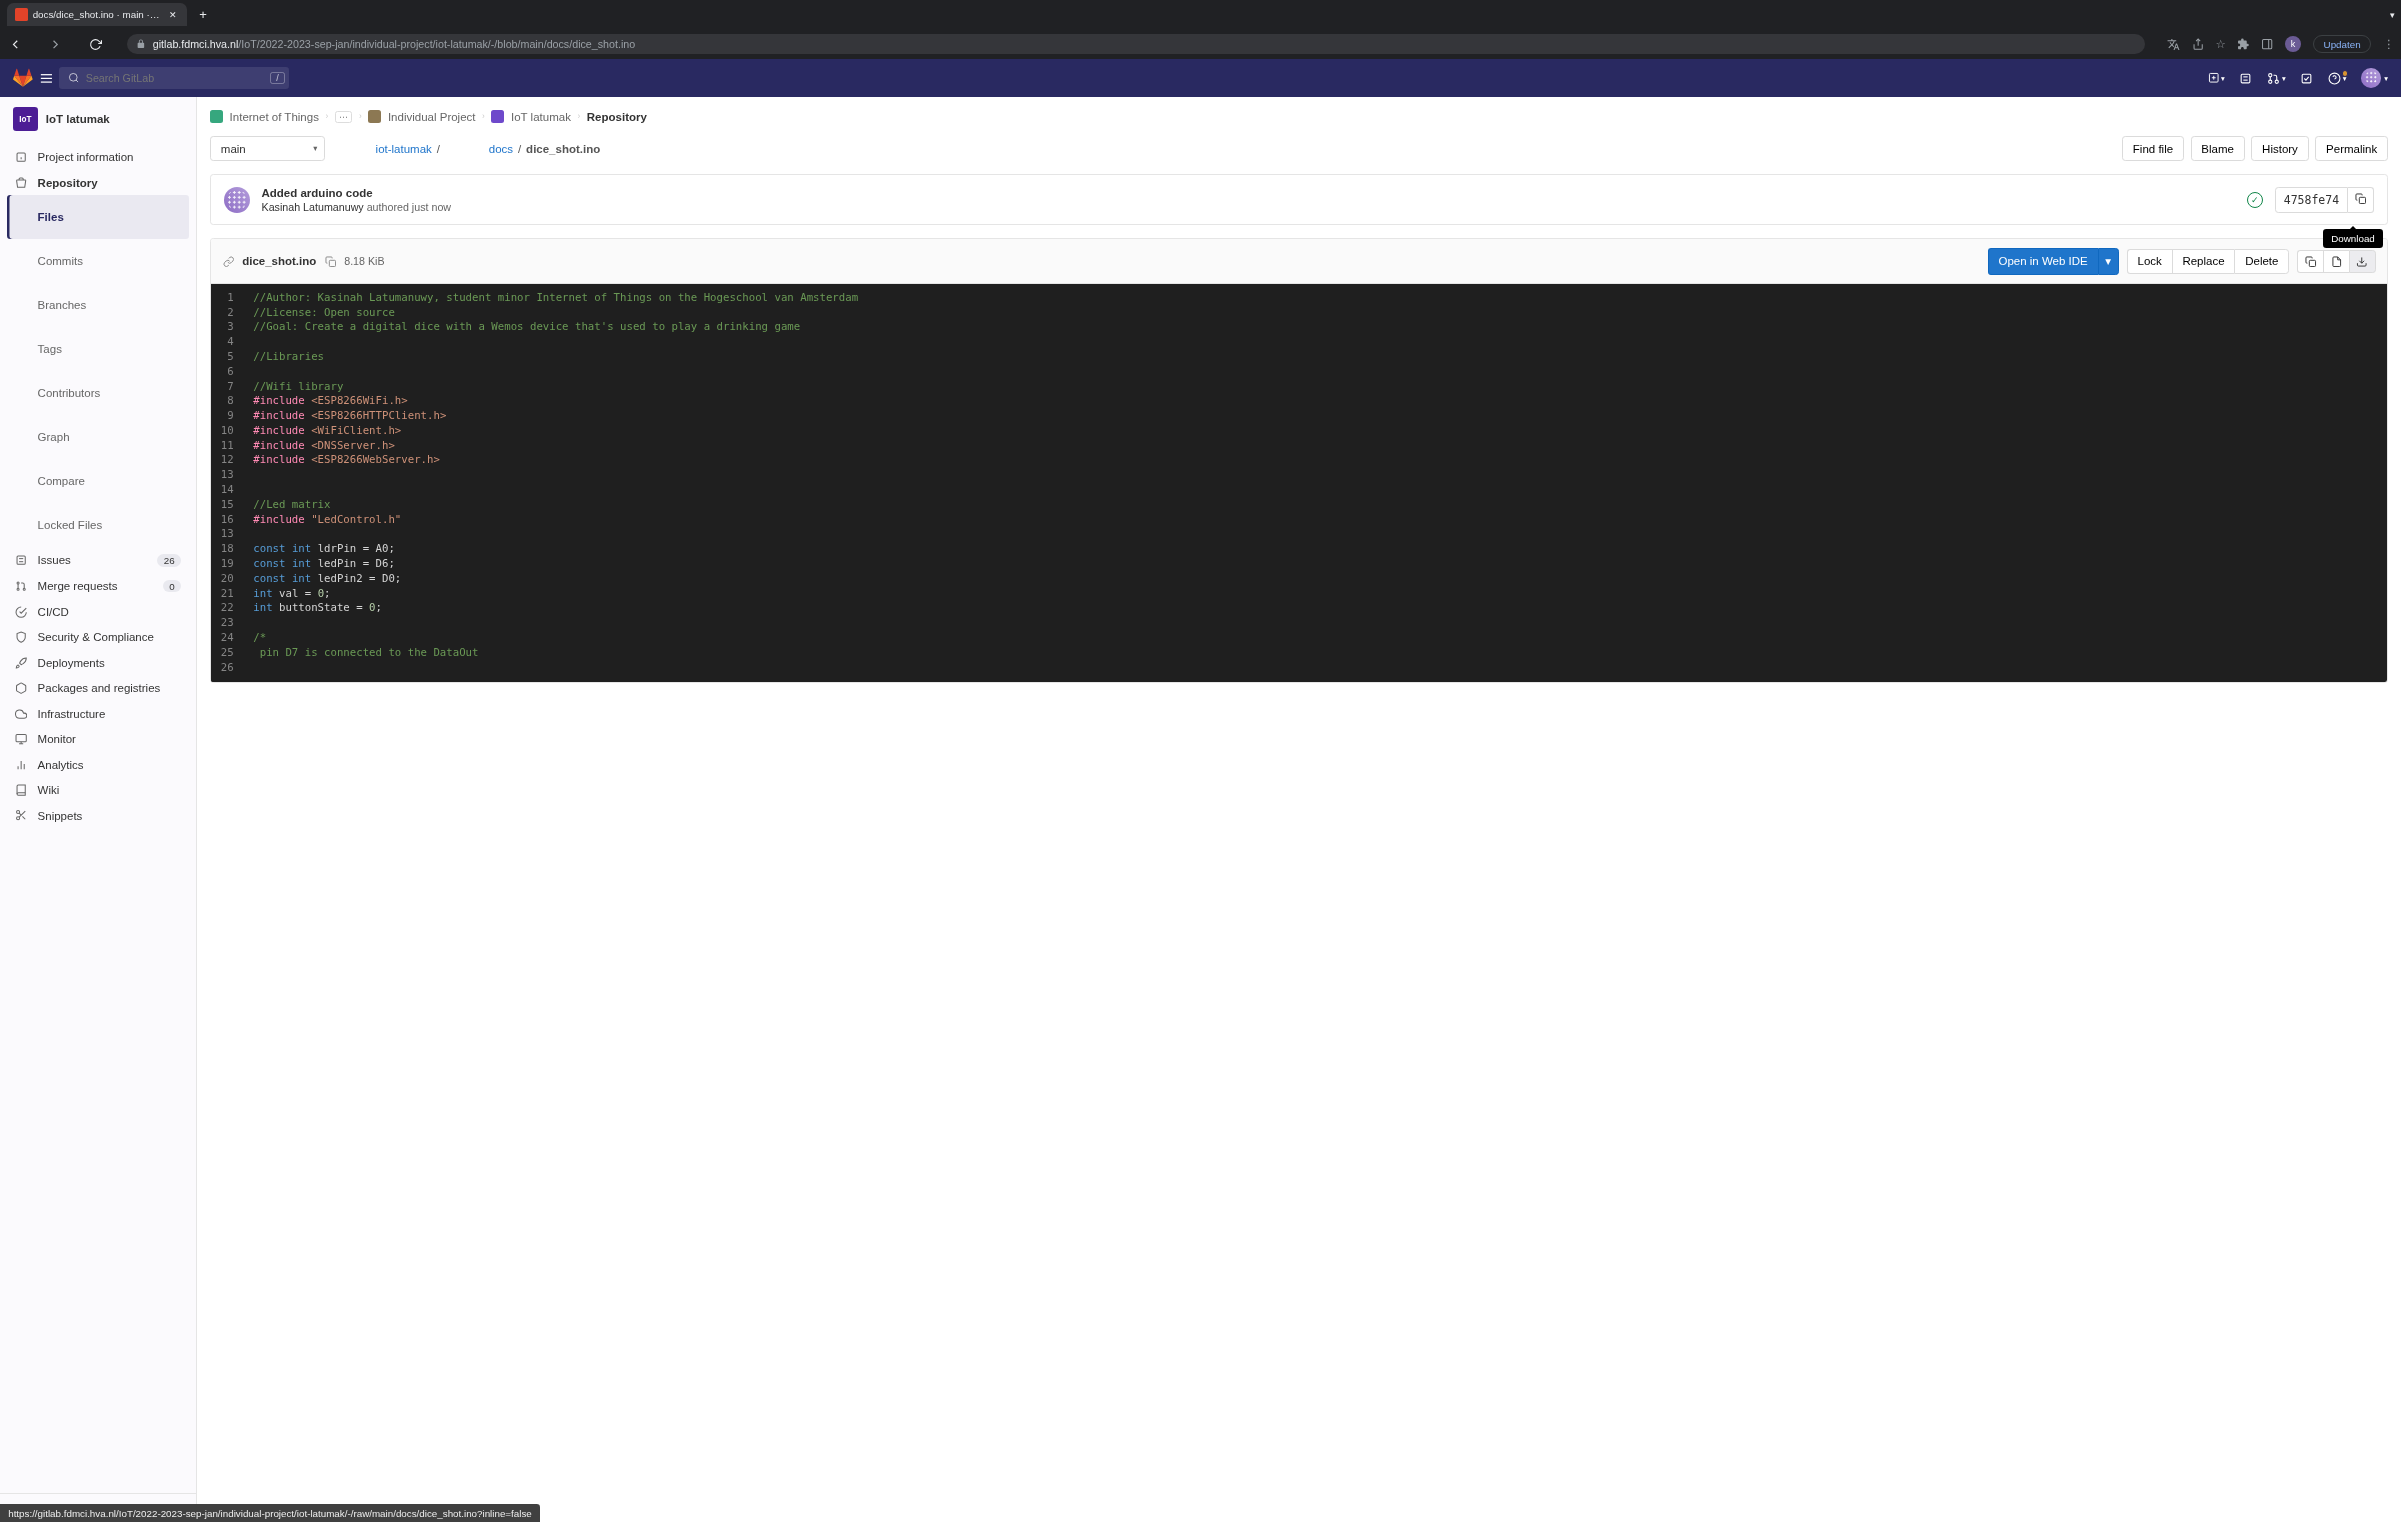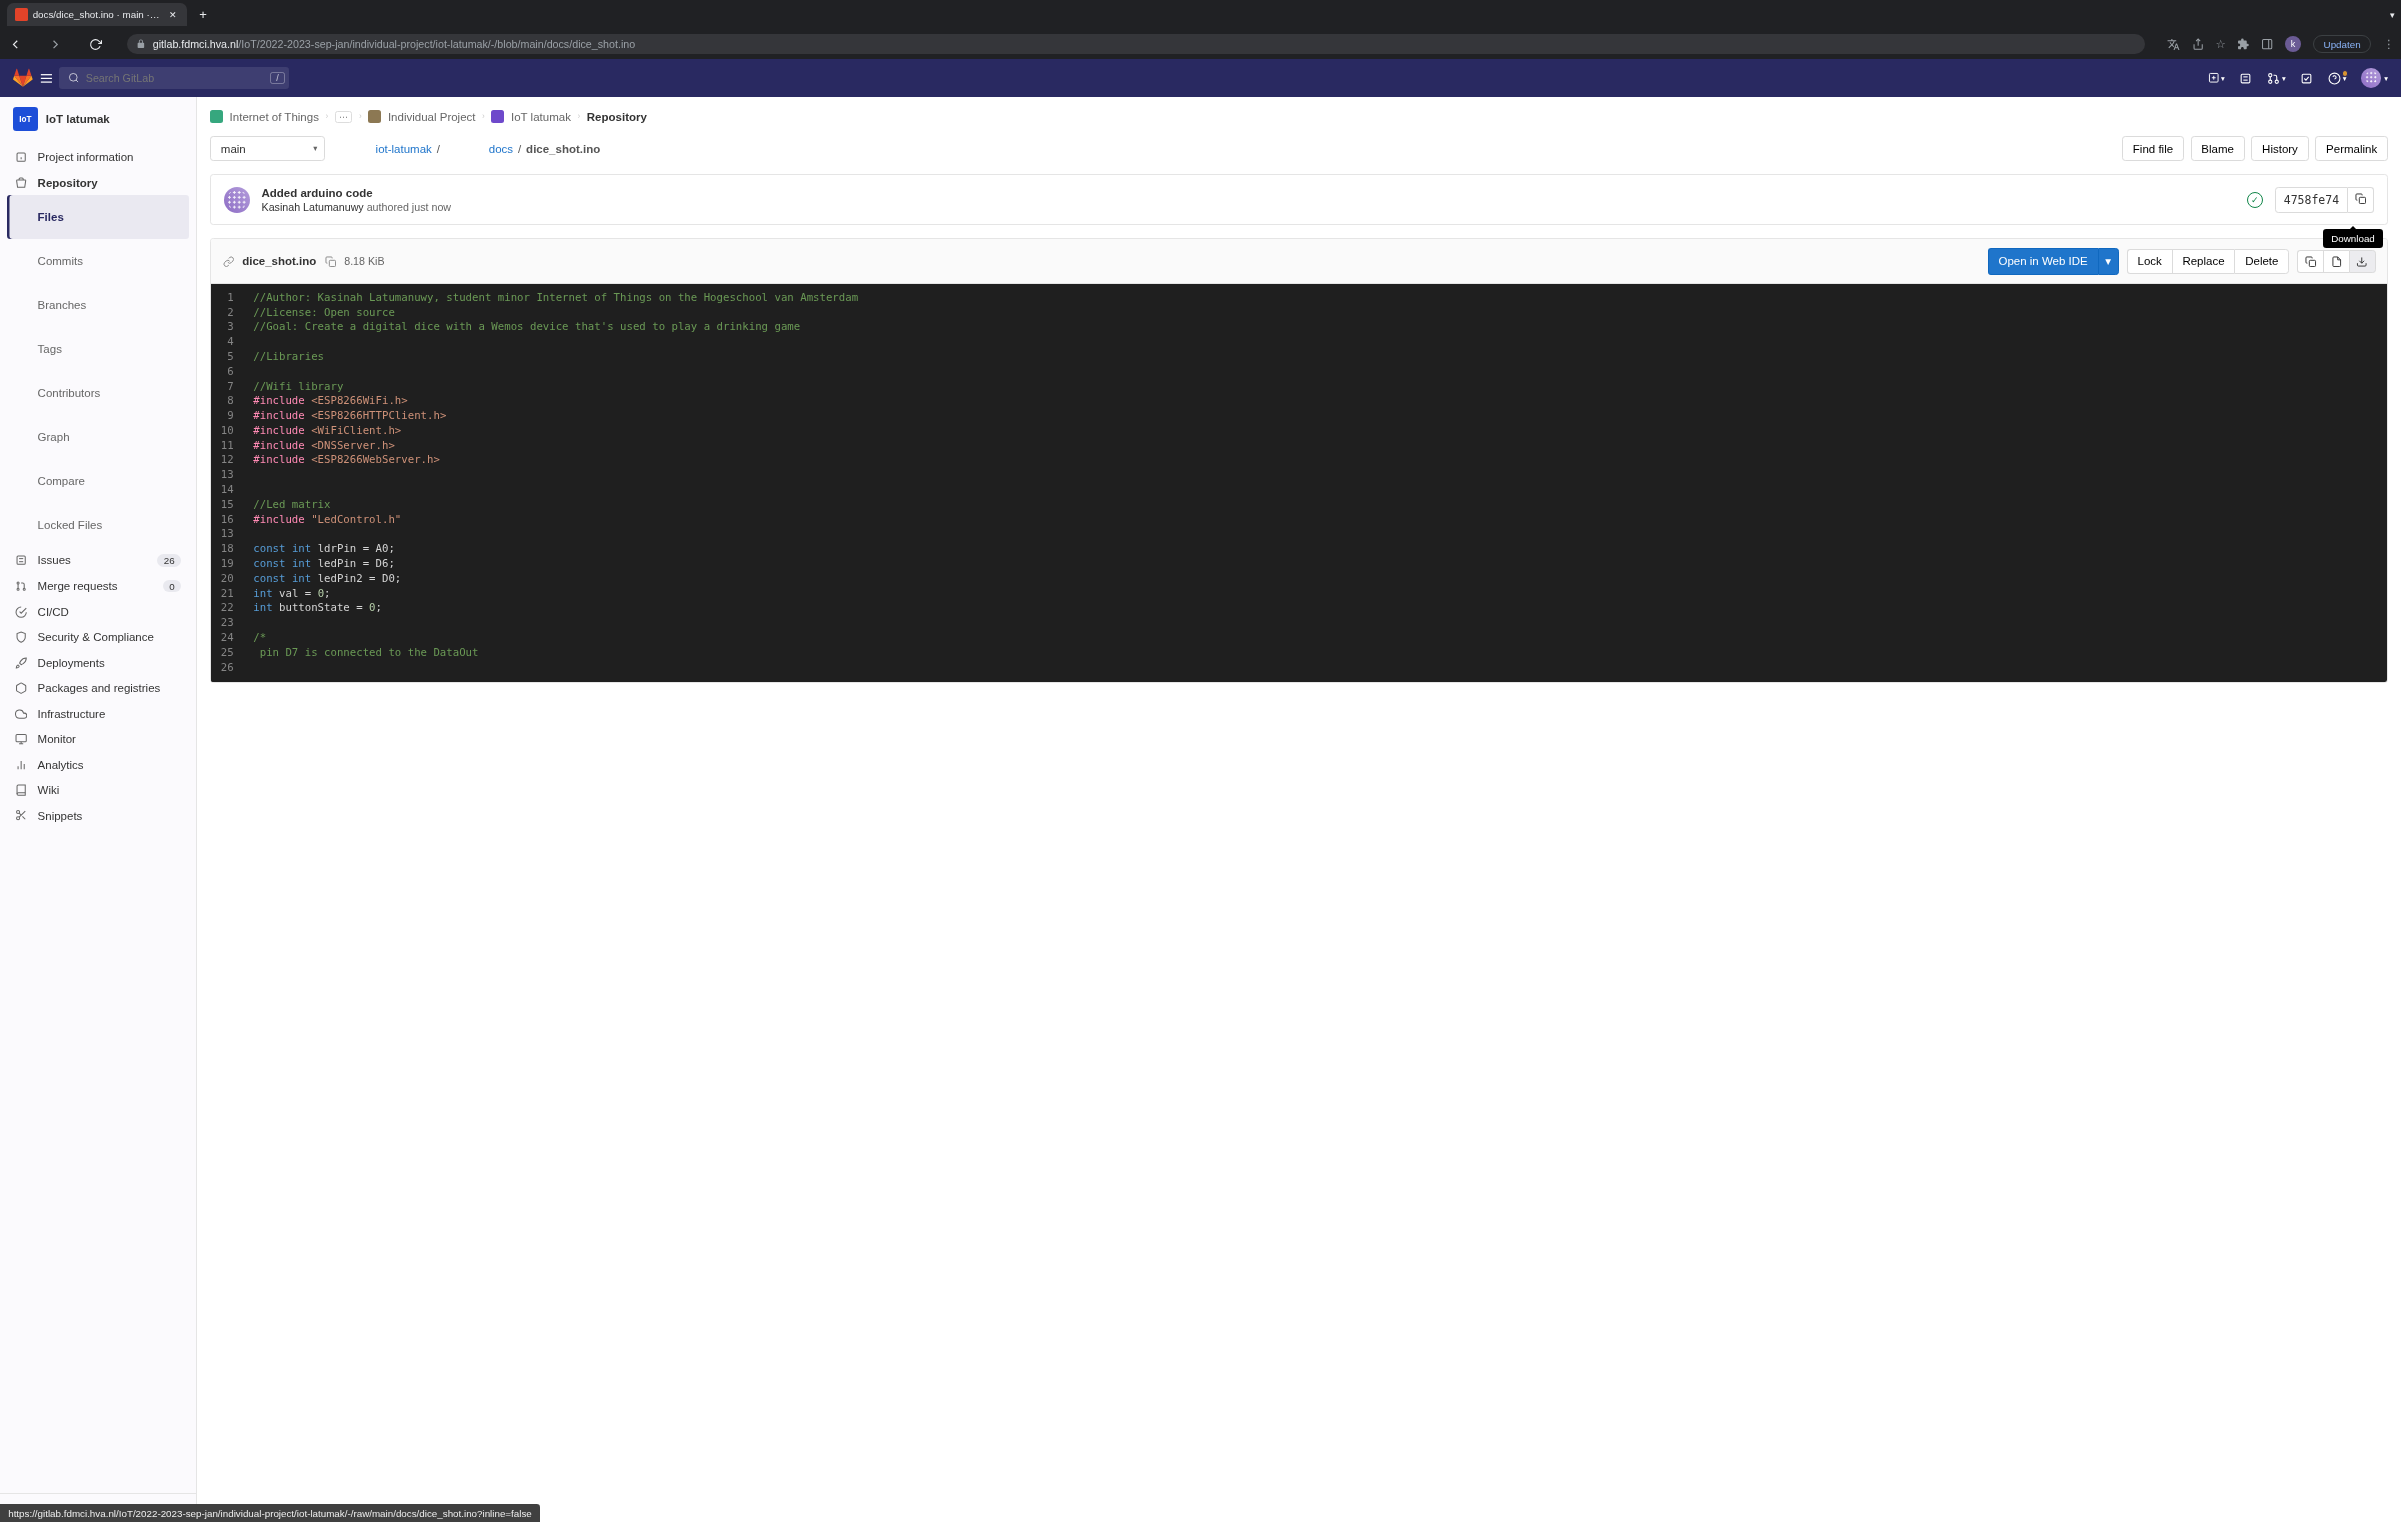--- a/index.html
+++ b/index.html
@@ -38,21 +38,21 @@
     .header-avatar::after { content:""; position:absolute; width:13px; height:13px; background: radial-gradient(circle, #fff 30%, transparent 30%); background-size:4.1px 4.1px; border-radius:50%; top:3.3px; left:3.3px;}
     .notif-dot { position:absolute; top:-1.6px; right:-1.6px; width:6.6px; height:6.6px; background:#d99530; border-radius:50%; border:0.8px solid #292961;}
     .plus-box { display:flex; align-items:center; gap:1.6px;}
     
     
     .main-layout { display: flex; height: calc(100vh - 97px); }
     
     
     .sidebar { width: 197px; border-right: 0.8px solid #e5e5e5; background: #fbfafd; display: flex; flex-direction: column; }
     .project-header { display: flex; align-items: center; gap: 8.2px; padding: 9.8px 13px; font-weight: 600; }
-    .project-avatar { width: 24.6px; height: 24.6px; background: #1d4ed8; border-radius: 3.3px; display:flex; align-items:center; justify-content:center; color:white; font-size:8.2px; font-weight:bold;}
+    .project-avatar { width: 24.6px; height: 24.6px; background: #4c1d95; border-radius: 3.3px; display:flex; align-items:center; justify-content:center; color:white; font-size:8.2px; font-weight:bold;}
     .sidebar-nav { flex: 1; overflow-y: auto; padding: 3.3px 6.6px; }
     .nav-item { display: flex; align-items: center; gap: 9.8px; padding: 6.6px 8.2px; border-radius: 3.3px; cursor: pointer; color: #333; }
     .nav-item.bold { font-weight: 600; }
     .nav-item .badge { margin-left: auto; background: #e9e9ef; border-radius: 8.2px; padding: 0.8px 6.6px; font-size: 9.8px; color:#333;}
     .nav-item .icon { width: 13px; display:flex; justify-content:center; color:#666;}
     .sub-nav { padding-left: 18px; }
     .sub-item { padding: 16px 13px; cursor: pointer; border-radius: 3.3px; color: #666;}
     .sub-item.active { background: rgba(41, 41, 97, 0.08); font-weight: 600; color:#292961; box-shadow: inset 2.5px 0 0 #292961; margin-left:-18px; padding-left:31px;}
     .collapse-sidebar { border-top: 0.8px solid #e5e5e5; padding: 8.2px 13px; display: flex; align-items: center; gap: 8.2px; cursor: pointer; font-size: 10.7px;}
     

